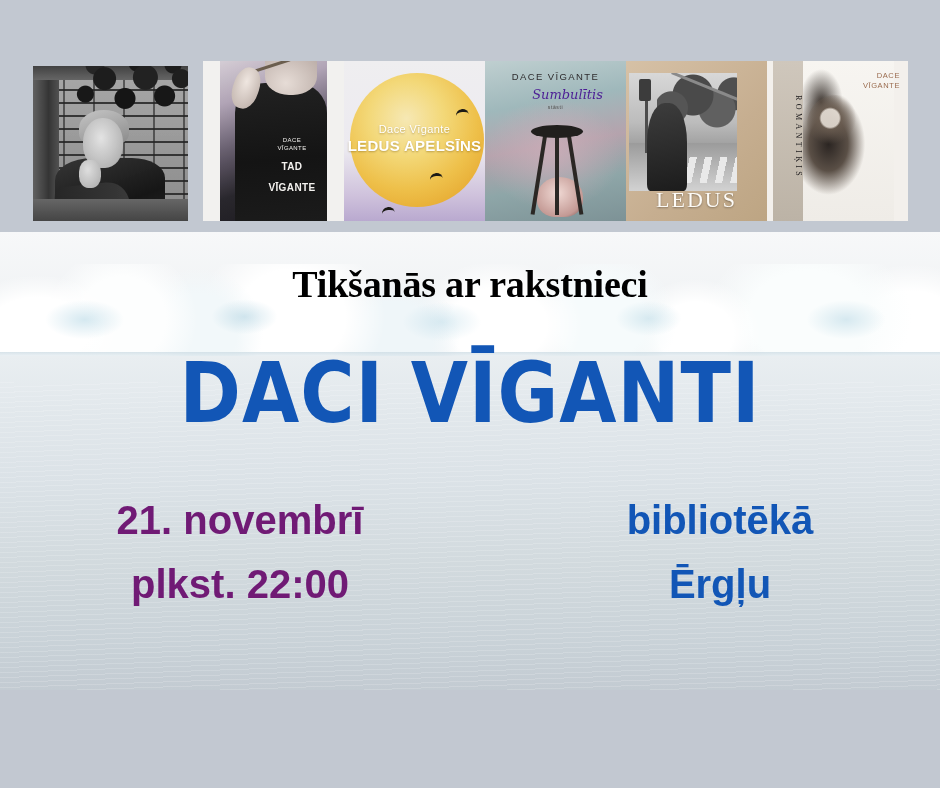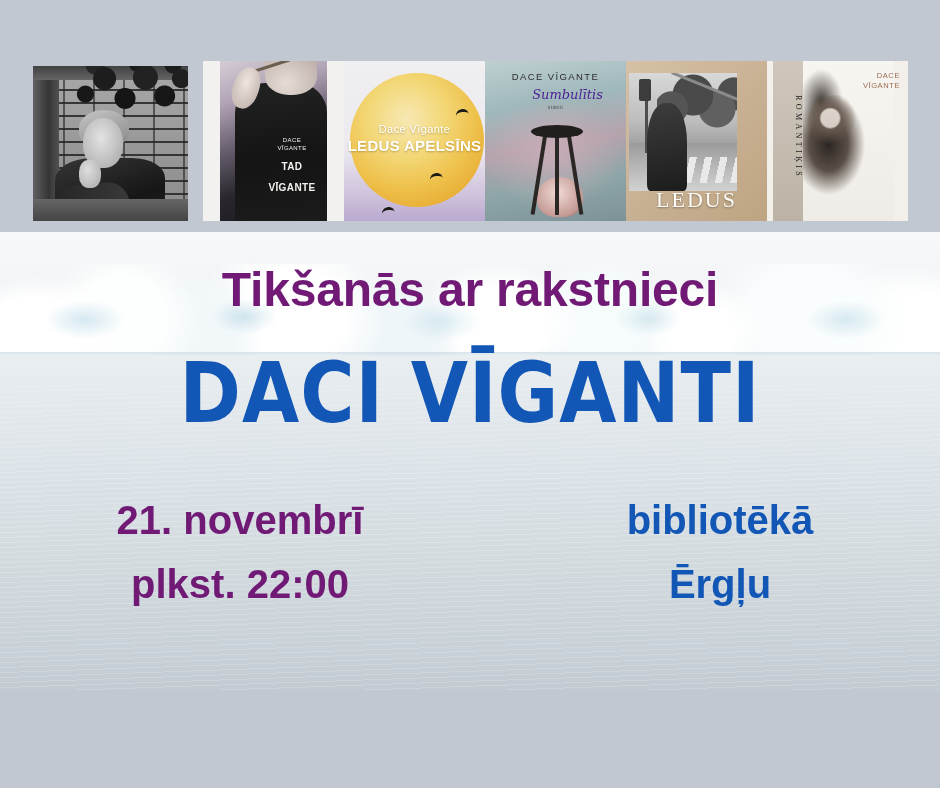--- a/index.html
+++ b/index.html
@@ -353,22 +353,23 @@
   .ice-band .ripples {
     position:absolute; left:0; top:150px; width:100%; bottom:0;
     background: repeating-linear-gradient(178deg,
       rgba(255,255,255,.30) 0px, rgba(255,255,255,.30) 1px,
       rgba(255,255,255,0) 1px, rgba(255,255,255,0) 5px);
     opacity:.55;
   }
 
   .headline {
     position:absolute; left:0; top:262px; width:940px; text-align:center;
-    font-size:48px; font-weight:bold; color:#701a75;
+    font-size:38px; font-weight:bold; color:#000000;
     letter-spacing:-.2px;
+    font-family:Liberation Serif, serif;
   }
   .bigname {
     position:absolute; left:0; top:350px; width:940px; text-align:center;
     font-size:74px; font-weight:bold; color:#1256b6;
     letter-spacing:1px;
     font-family:"DejaVu Sans", sans-serif;
     transform: scaleY(1.12);
   }
 
   .info-left {

